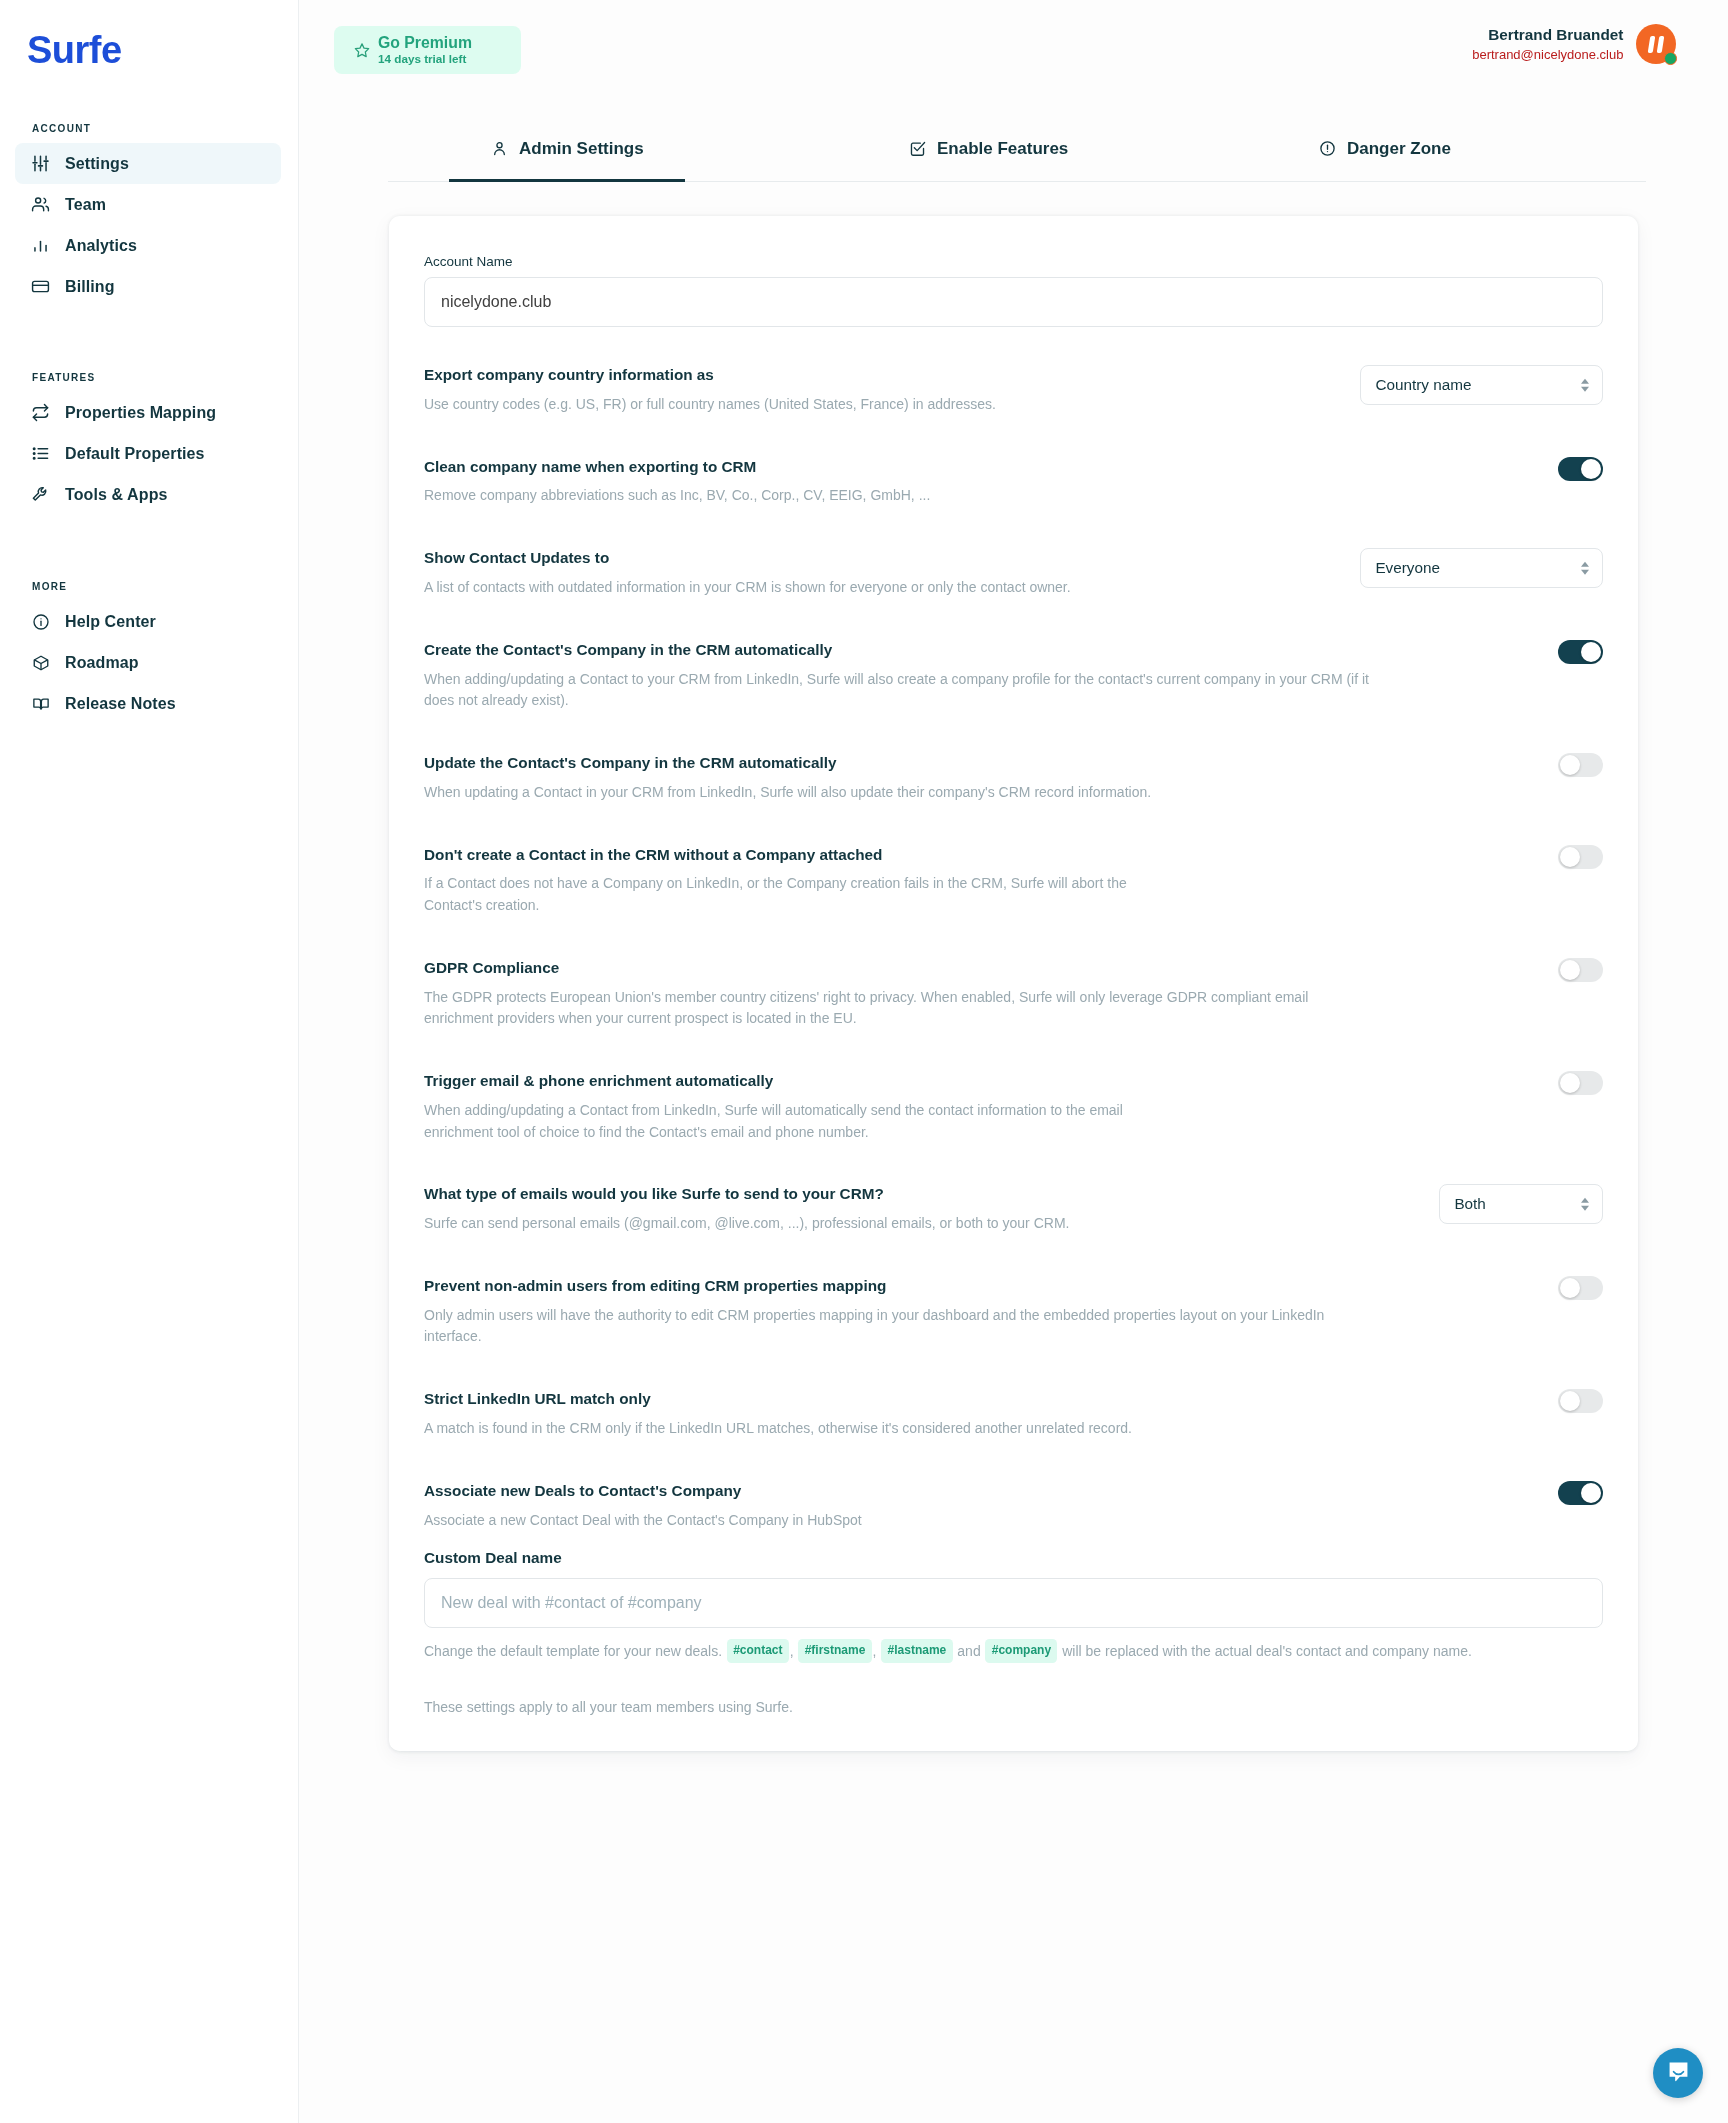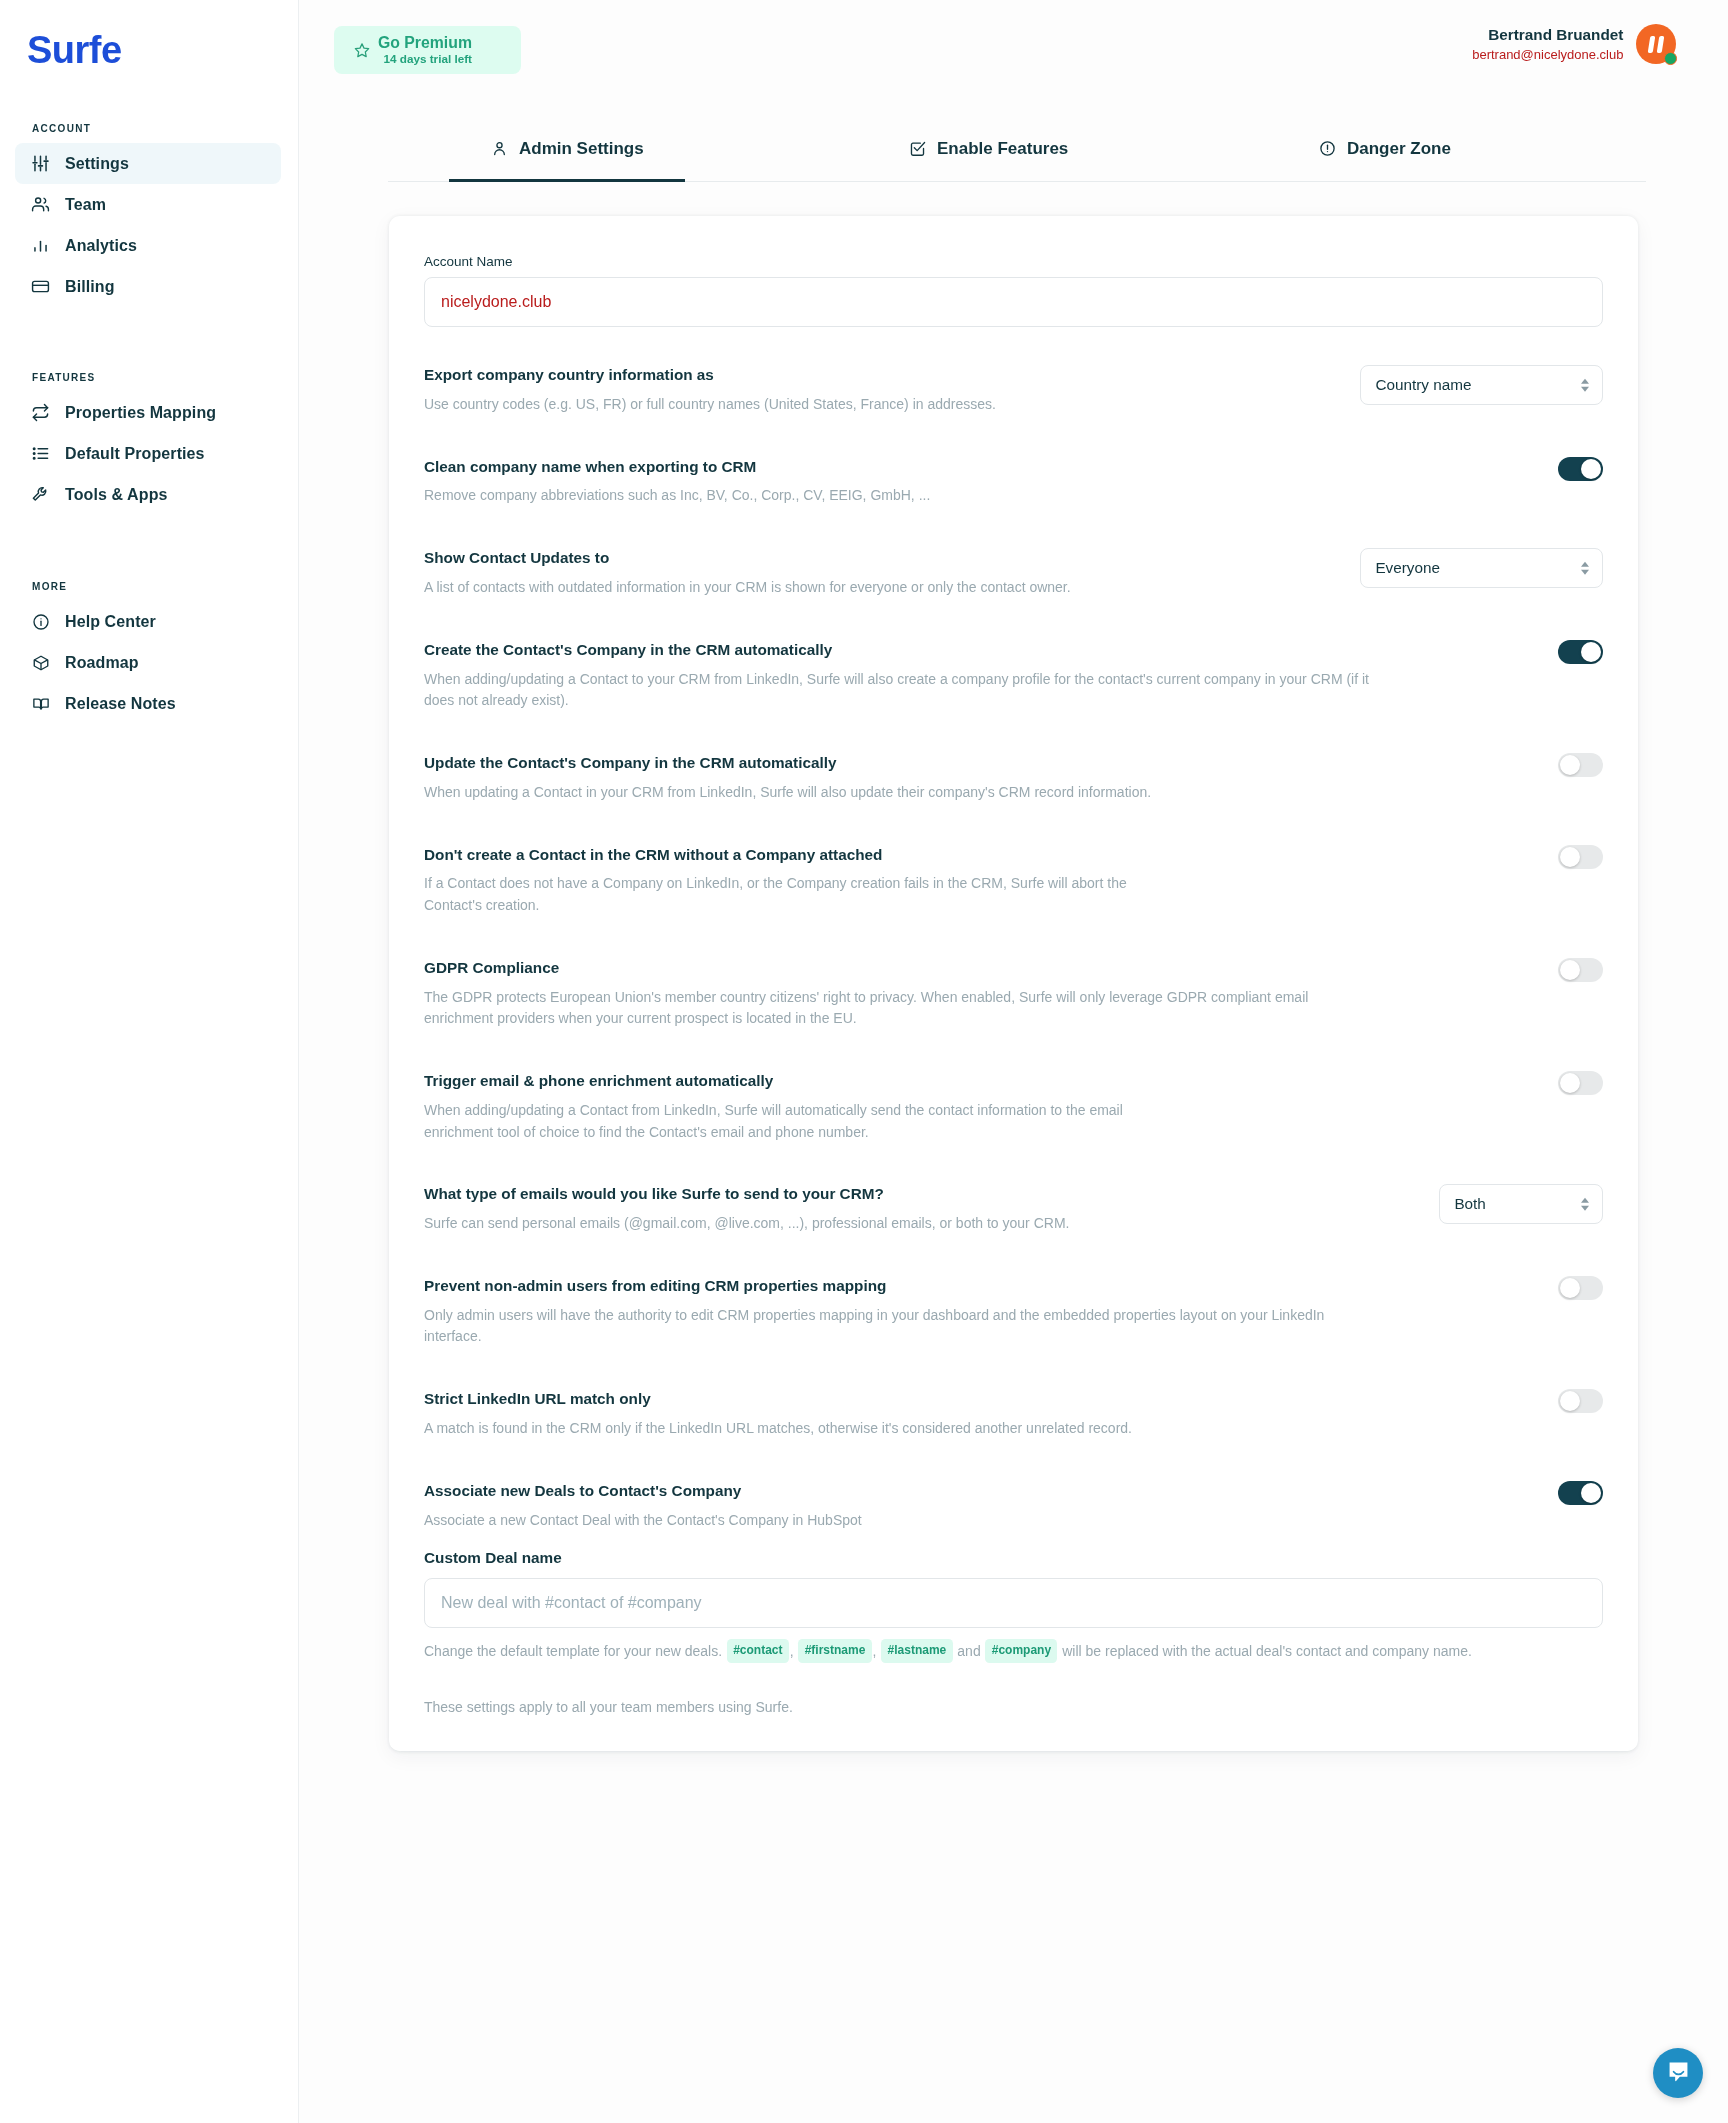--- a/index.html
+++ b/index.html
@@ -86,21 +86,20 @@
     position: absolute;
     left: 35px; top: 26px;
     width: 187px; height: 48px;
     background: #ddfcf0;
     border-radius: 8px;
     display: flex;
     align-items: center;
     gap: 8px;
     padding-left: 20px;
     cursor: pointer;
-    text-align: right;
   }
   .premium-badge .star-ico { width: 16px; height: 16px; color: #2aa07b; flex:0 0 16px;}
   .premium-text .p-title {
     font-size: 15.8px; font-weight: 700; color: #23a37d; line-height: 1.12;
   }
   .premium-text .p-sub {
     font-size: 11.7px; font-weight: 700; color: #23a37d; line-height: 1.2;
   }
 
   .user-block {
@@ -194,21 +193,21 @@
     color: #13363f;
     margin-bottom: 8px;
   }
   .text-input {
     width: 100%;
     height: 50px;
     border: 0.9px solid #e2e6e9;
     border-radius: 8px;
     font-size: 16px;
     font-family: "Liberation Sans", sans-serif;
-    color: #b91c1c;
+    color: #404040;
     padding: 0 16px;
     background: #fff;
     outline: none;
   }
   .text-input::placeholder { color: #9fb1b9; }
 
   .rows { margin-top: 38px; }
 
   .setting-row {
     position: relative;

